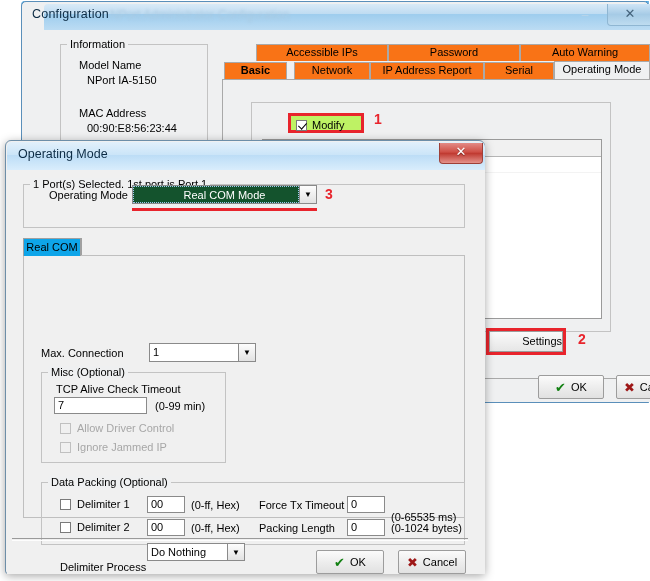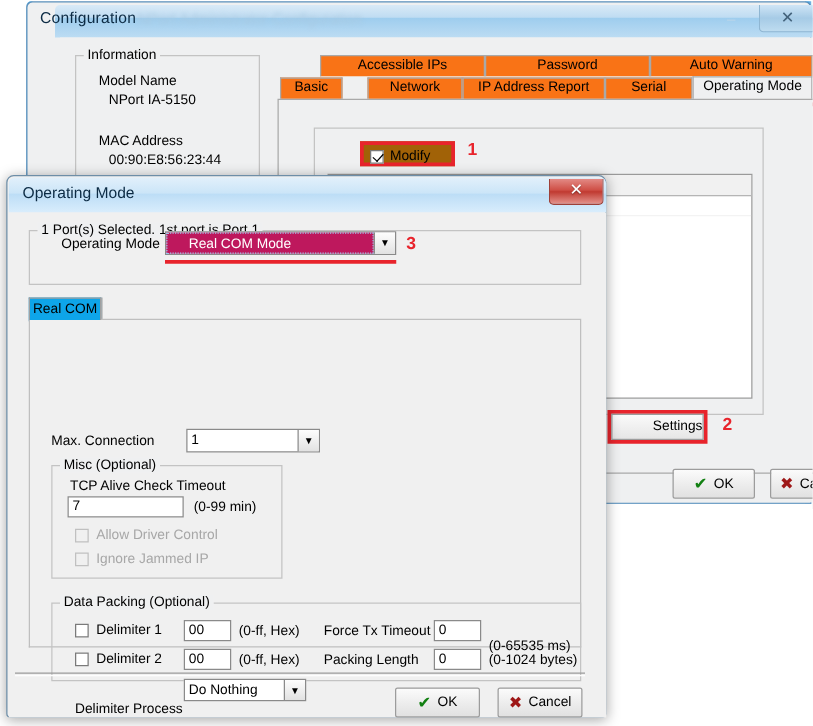--- a/index.html
+++ b/index.html
@@ -89,21 +89,21 @@
     position:absolute;left:510px;top:52px;width:92px;height:3px;background:#e8242c;
   }
   #tabpage{
     position:absolute;left:174px;top:49px;width:430px;height:300px;
     border:1px solid #a9a9a9;box-sizing:border-box;background:#eff0f1;
   }
   
   #modify-group{left:28px;top:22px;width:360px;height:230px;}
   #modify-box{
     position:absolute;left:36px;top:10px;width:76px;height:20px;
-    border:3px solid #e8242c;box-sizing:border-box;background:#a16207;
+    border:3px solid #e8242c;box-sizing:border-box;background:#bef264;
   }
   #modify-chk{
     position:absolute;left:5px;top:4px;width:11px;height:11px;
     border:1px solid #7a7a7a;background:#fff;box-sizing:border-box;
   }
   #modify-chk:after{
     content:"";position:absolute;left:3px;top:0px;width:4px;height:7px;
     border:solid #000;border-width:0 1.5px 1.5px 0;transform:rotate(42deg);
   }
   #modify-label{position:absolute;left:21px;top:3px;font-size:11px;}
@@ -172,22 +172,22 @@
   #om-body{position:absolute;left:1px;top:29px;width:478px;height:404px;background:#f0f0f0;}
 
   
   #sel-group{left:16px;top:14px;width:442px;height:44px;}
   #om-label{position:absolute;left:42px;top:19px;font-size:11px;}
   #om-combo{
     position:absolute;left:125px;top:15px;width:185px;height:19px;
     border:1px solid #8a8a8a;box-sizing:border-box;background:#fff;display:flex;
   }
   #om-combo-text{
-    flex:1;background:#be185d;color:#fff;font-size:11px;line-height:17px;padding-left:17px;
-    border:1px dotted #9dc8ee;box-sizing:border-box;
+    flex:1;background:#14532d;color:#fff;font-size:11px;line-height:17px;padding-left:17px;
+    border:1px dotted #9dc8ee;box-sizing:border-box;text-align:center;
   }
   .combo-arrow{
     width:17px;background:linear-gradient(180deg,#fdfdfd,#e2e2e2);
     border-left:1px solid #8a8a8a;box-sizing:border-box;
     display:flex;align-items:center;justify-content:center;font-size:8px;color:#000;
   }
   #combo-underline{position:absolute;left:125px;top:38px;width:185px;height:3px;background:#e8242c;}
   #marker3{position:absolute;left:318px;top:16px;color:#e8242c;font-size:14px;font-weight:bold;}
 
   
@@ -274,21 +274,21 @@
       <div class="info-line" style="left:26px;top:29px;">NPort IA-5150</div>
       <div class="info-line" style="left:18px;top:62px;">MAC Address</div>
       <div class="info-line" style="left:26px;top:77px;">00:90:E8:56:23:44</div>
     </div>
 
     <div id="tabstrip">
       <div class="tab row1" style="left:34px;width:132px;">Accessible IPs</div>
       <div class="tab row1" style="left:166px;width:132px;">Password</div>
       <div class="tab row1" style="left:298px;width:130px;">Auto Warning</div>
 
-      <div class="tab row2" style="left:2px;width:50px;">Basic</div>
+      <div class="tab row2" style="left:2px;width:63px;font-weight:bold;">Basic</div>
       <div class="tab row2" style="left:72px;width:76px;">Network</div>
       <div class="tab row2" style="left:148px;width:114px;">IP Address Report</div>
       <div class="tab row2" style="left:262px;width:70px;">Serial</div>
       <div class="tab row2 active" style="left:332px;width:96px;">Operating Mode</div>
     </div>
     <div id="tab-underline"></div>
 
     <div id="tabpage">
 
       <div class="gb" id="modify-group">

